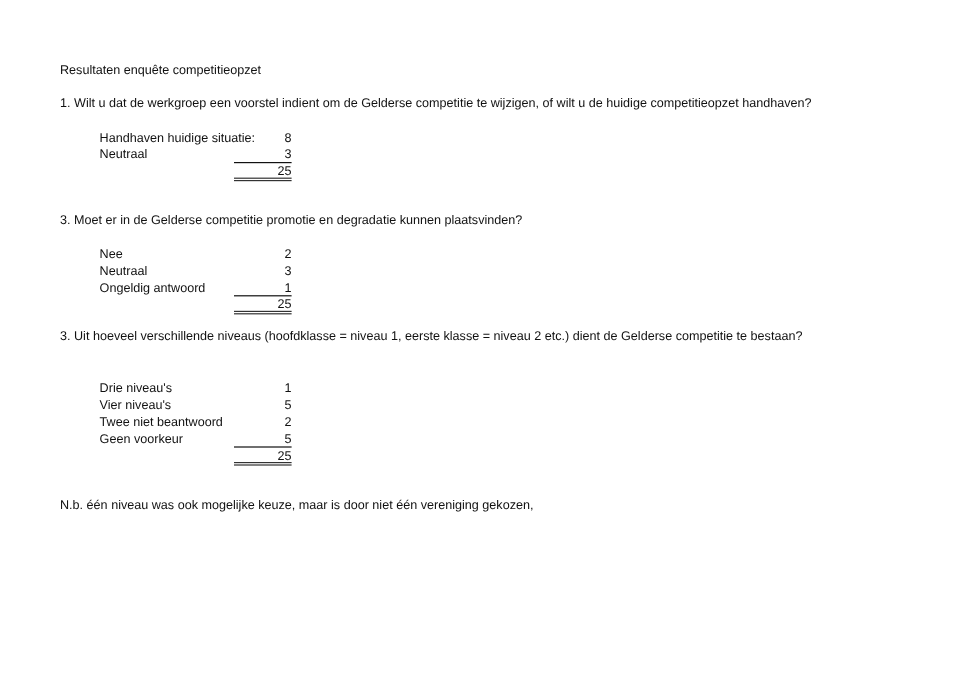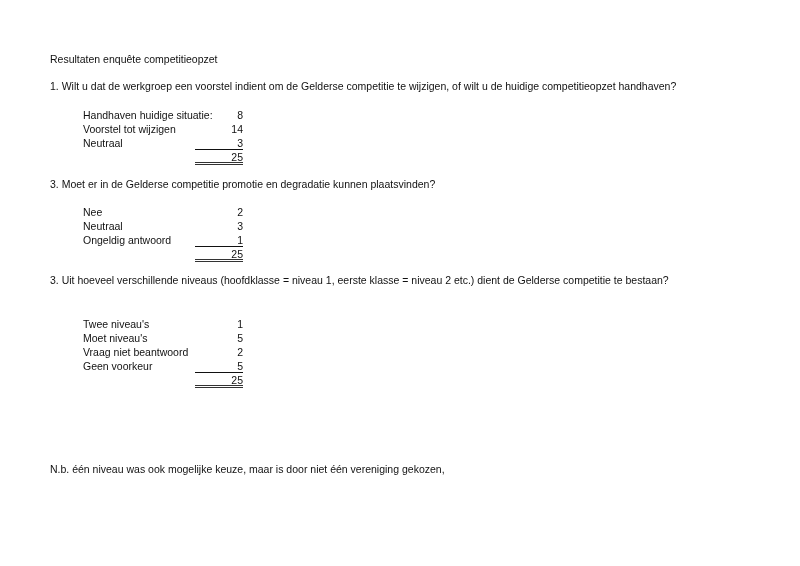--- a/index.html
+++ b/index.html
@@ -23,24 +23,20 @@
 
 <div class="page">
   <div class="title">Resultaten enquête competitieopzet</div>
 
   <div class="question" style="top:80px;">1. Wilt u dat de werkgroep een voorstel indient om de Gelderse competitie te wijzigen, of wilt u de huidige competitieopzet handhaven?</div>
   <div class="table" style="top:108px;">
     <div class="row">
       <span class="label">Handhaven huidige situatie:</span>
       <span class="value">8</span>
     </div>
-    <div class="row">
-      <span class="label">Voorstel tot wijzigen</span>
-      <span class="value">14</span>
-    </div>
     <div class="row last">
       <span class="label">Neutraal</span>
       <span class="value">3</span>
     </div>
     <div class="row total">
       <span class="value">25</span>
     </div>
   </div>
 
   <div class="question" style="top:178px;">3. Moet er in de Gelderse competitie promotie en degradatie kunnen plaatsvinden?</div>
@@ -58,34 +54,34 @@
       <span class="value">1</span>
     </div>
     <div class="row total">
       <span class="value">25</span>
     </div>
   </div>
 
   <div class="question" style="top:274px;">3. Uit hoeveel verschillende niveaus (hoofdklasse = niveau 1, eerste klasse = niveau 2 etc.) dient de Gelderse competitie te bestaan?</div>
   <div class="table" style="top:317px;">
     <div class="row">
-      <span class="label">Twee niveau's</span>
+      <span class="label">Drie niveau's</span>
       <span class="value">1</span>
     </div>
     <div class="row">
-      <span class="label">Moet niveau's</span>
+      <span class="label">Vier niveau's</span>
       <span class="value">5</span>
     </div>
     <div class="row">
-      <span class="label">Vraag niet beantwoord</span>
+      <span class="label">Twee niet beantwoord</span>
       <span class="value">2</span>
     </div>
     <div class="row last">
       <span class="label">Geen voorkeur</span>
       <span class="value">5</span>
     </div>
     <div class="row total">
       <span class="value">25</span>
     </div>
   </div>
 
-  <div class="note" style="top:415px;margin-top:48px;">N.b. één niveau was ook mogelijke keuze, maar is door niet één vereniging gekozen,</div>
+  <div class="note" style="top:415px;">N.b. één niveau was ook mogelijke keuze, maar is door niet één vereniging gekozen,</div>
 </div>
 
 </body></html>

